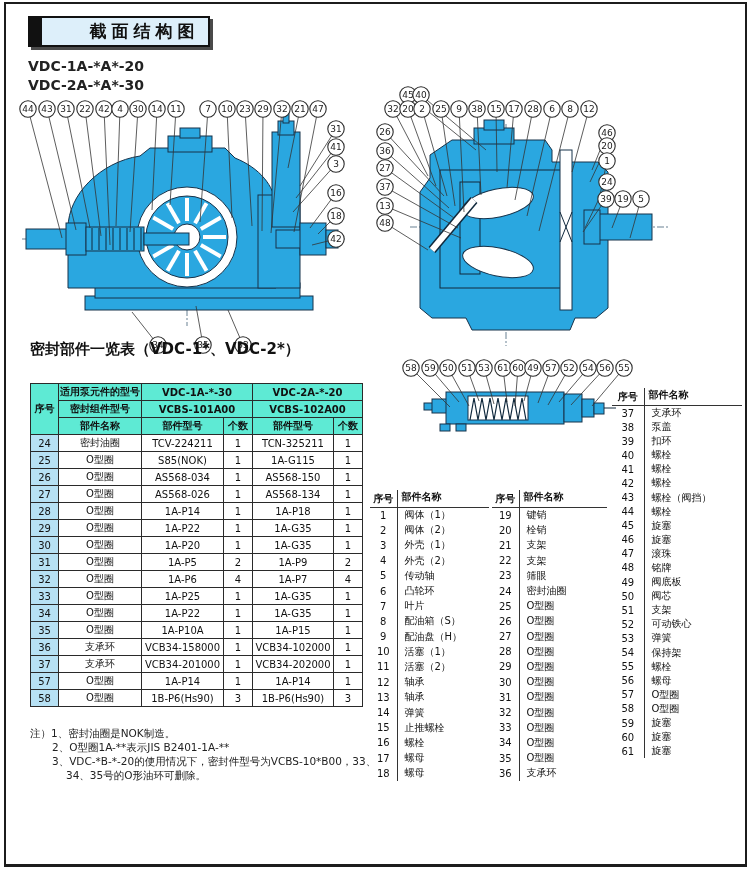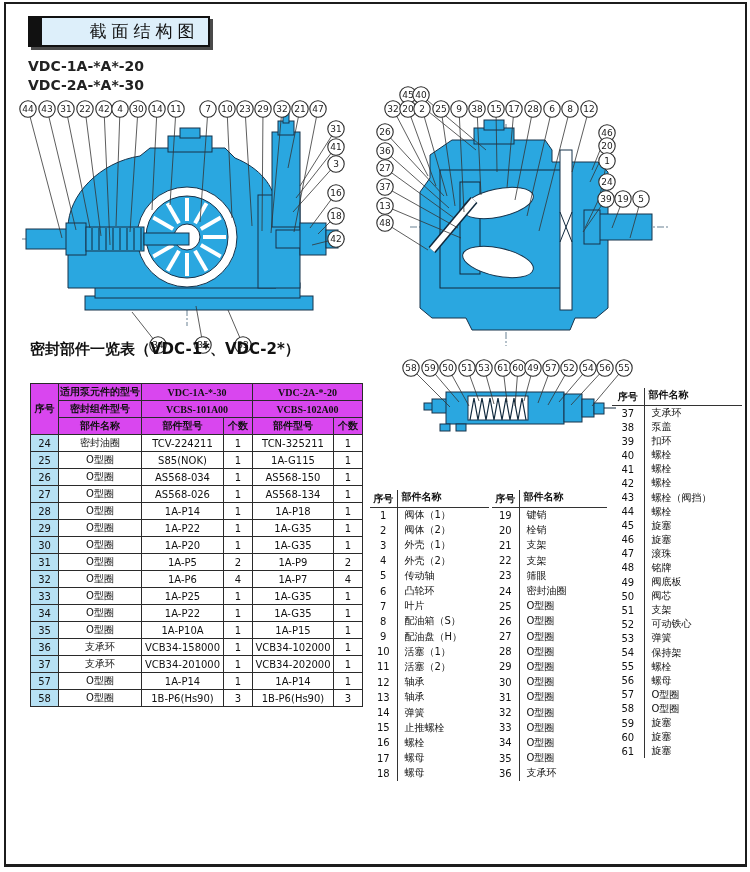--- a/index.html
+++ b/index.html
@@ -7,35 +7,35 @@
   body { font-family:"DejaVu Sans", sans-serif; color:#111; }
   .page { position:relative; width:750px; height:872px; background:#fff; overflow:hidden; }
   .frame { position:absolute; left:4px; top:2px; right:3px; bottom:5px;
            border:2px solid #1c1c1c; border-bottom-width:3px; pointer-events:none; }
 
   
   .title-box { position:absolute; left:28px; top:16px; width:182px; height:31px;
                background:#ddeffa; border:2px solid #111; box-shadow:3px 3px 0 #4a4a4a;
                display:flex; align-items:center; }
   .title-marker { width:12px; height:100%; background:#111; flex:0 0 12px; }
-  .title-text { flex:1; text-align:center; font-weight:normal; font-size:17px;
+  .title-text { flex:1; text-align:center; font-weight:bold; font-size:17px;
                 letter-spacing:5px; color:#111; white-space:nowrap;padding-left:39px; }
 
   .models { position:absolute; left:28px; top:57px; font-size:14px; font-weight:bold;
             line-height:19px; color:#222; }
 
   svg.diagram { position:absolute; left:0; top:0; }
 
   
   .seal-title { position:absolute; left:30px; top:340px; font-size:15px; font-weight:bold; }
   table.seal { position:absolute; left:30px; top:383px; border-collapse:collapse;
                table-layout:fixed; font-size:10px; }
   table.seal th, table.seal td { border:1px solid #2a2a2a; text-align:center;
                padding:0 1px; height:17px; overflow:hidden; white-space:nowrap; }
-  table.seal th { background:#d946ef; font-weight:bold;font-family:Liberation Serif, serif; }
+  table.seal th { background:#5eead4; font-weight:bold; }
   table.seal td.serial { background:#b7e1f4; }
   table.seal td { background:#fff; }
 
   .notes { position:absolute; left:30px; top:726px; font-size:10.5px; line-height:14px; color:#222; }
   .notes div { white-space:nowrap; }
 
   
   table.plist { border-collapse:collapse; table-layout:fixed; font-size:10px; }
   table.plist th { font-weight:bold; text-align:left; padding:0 0 3px 4px;
                    border-bottom:1.5px solid #333; }
@@ -509,20 +509,26 @@
           <td class="serial">58</td>
           <td>O型圈</td>
           <td>1B-P6(Hs90)</td>
           <td>3</td>
           <td>1B-P6(Hs90)</td>
           <td>3</td>
         </tr>
       </tbody>
   </table>
 
+  <div class="notes" id="notes">
+      <div style="padding-left: 0px;">注）1、密封油圈是NOK制造。</div>
+      <div style="padding-left: 22px;">2、O型圈1A-**表示JIS B2401-1A-**</div>
+      <div style="padding-left: 22px;">3、VDC-*B-*-20的使用情况下，密封件型号为VCBS-10*B00，33、</div>
+      <div style="padding-left: 36px;">34、35号的O形油环可删除。</div>
+    </div>
 
   <table class="plist" id="parts-1">
     <colgroup>
         <col style="width:27px">
         <col style="width:92px">
       </colgroup>
     <thead>
         <tr>
       <th class="serial">序号</th>
       <th>部件名称</th>

